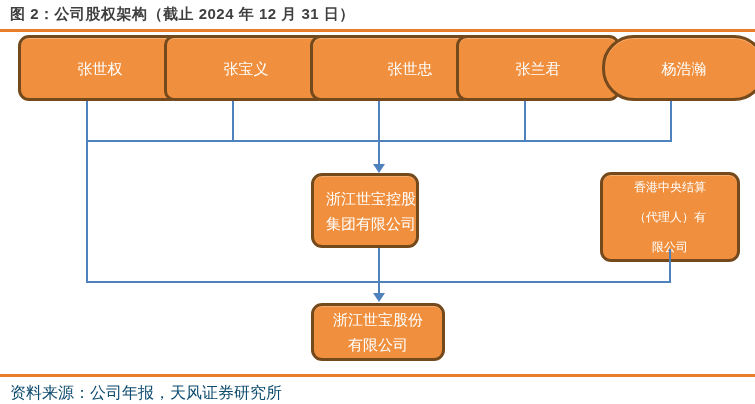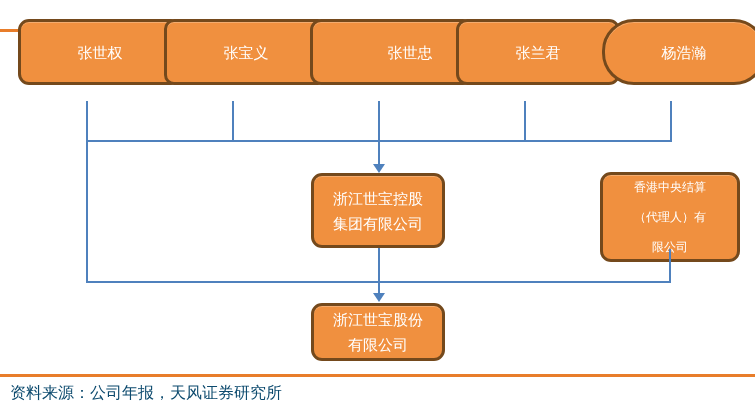--- a/index.html
+++ b/index.html
@@ -44,27 +44,27 @@
     display: flex;
     flex-direction: column;
     align-items: center;
     justify-content: center;
     text-align: center;
     font-size: 15px;
     line-height: 25px;
     box-shadow: inset 0 1px 0 rgba(255,255,255,0.25);
   }
   .node span { display: block; }
-  .sh { top: 19px; width: 164px; height: 66px; }
+  .sh { top: 35px; width: 164px; height: 66px; }
   .sh0 { left: 18px; }
   .sh1 { left: 164px; border-radius: 10px; }
   .sh2 { left: 310px; padding-left: 36px; }
   .sh3 { left: 456px; }
   .sh4 { left: 602px; border-radius: 32px; }
-  .holding { left: 311px; top: 173px; width: 134px; height: 75px; }
+  .holding { left: 311px; top: 173px; width: 108px; height: 75px; align-items: flex-end; }
   .hk { left: 600px; top: 172px; width: 140px; height: 90px; font-size: 12px; line-height: 24px; justify-content: space-between; }
   .listed { left: 311px; top: 303px; width: 134px; height: 58px; }
   .line {
     position: absolute;
     background: #4f81bd;
   }
   .vline { width: 2px; }
   .hline { height: 2px; }
   .arrowhead {
     position: absolute;
@@ -81,20 +81,21 @@
     font-size: 16px;
     color: #0c4a6e;
     white-space: nowrap;
   }
 </style>
 </head>
 <body>
 
 <div class="figure">
 
+  <div class="figure-title">图 2：公司股权架构（截止 2024 年 12 月 31 日）</div>
 
   <div class="divider divider-top"></div>
 
   <div class="node sh sh0">
     <span>张世权</span>
   </div>
   <div class="node sh sh1">
     <span>张宝义</span>
   </div>
   <div class="node sh sh2">

